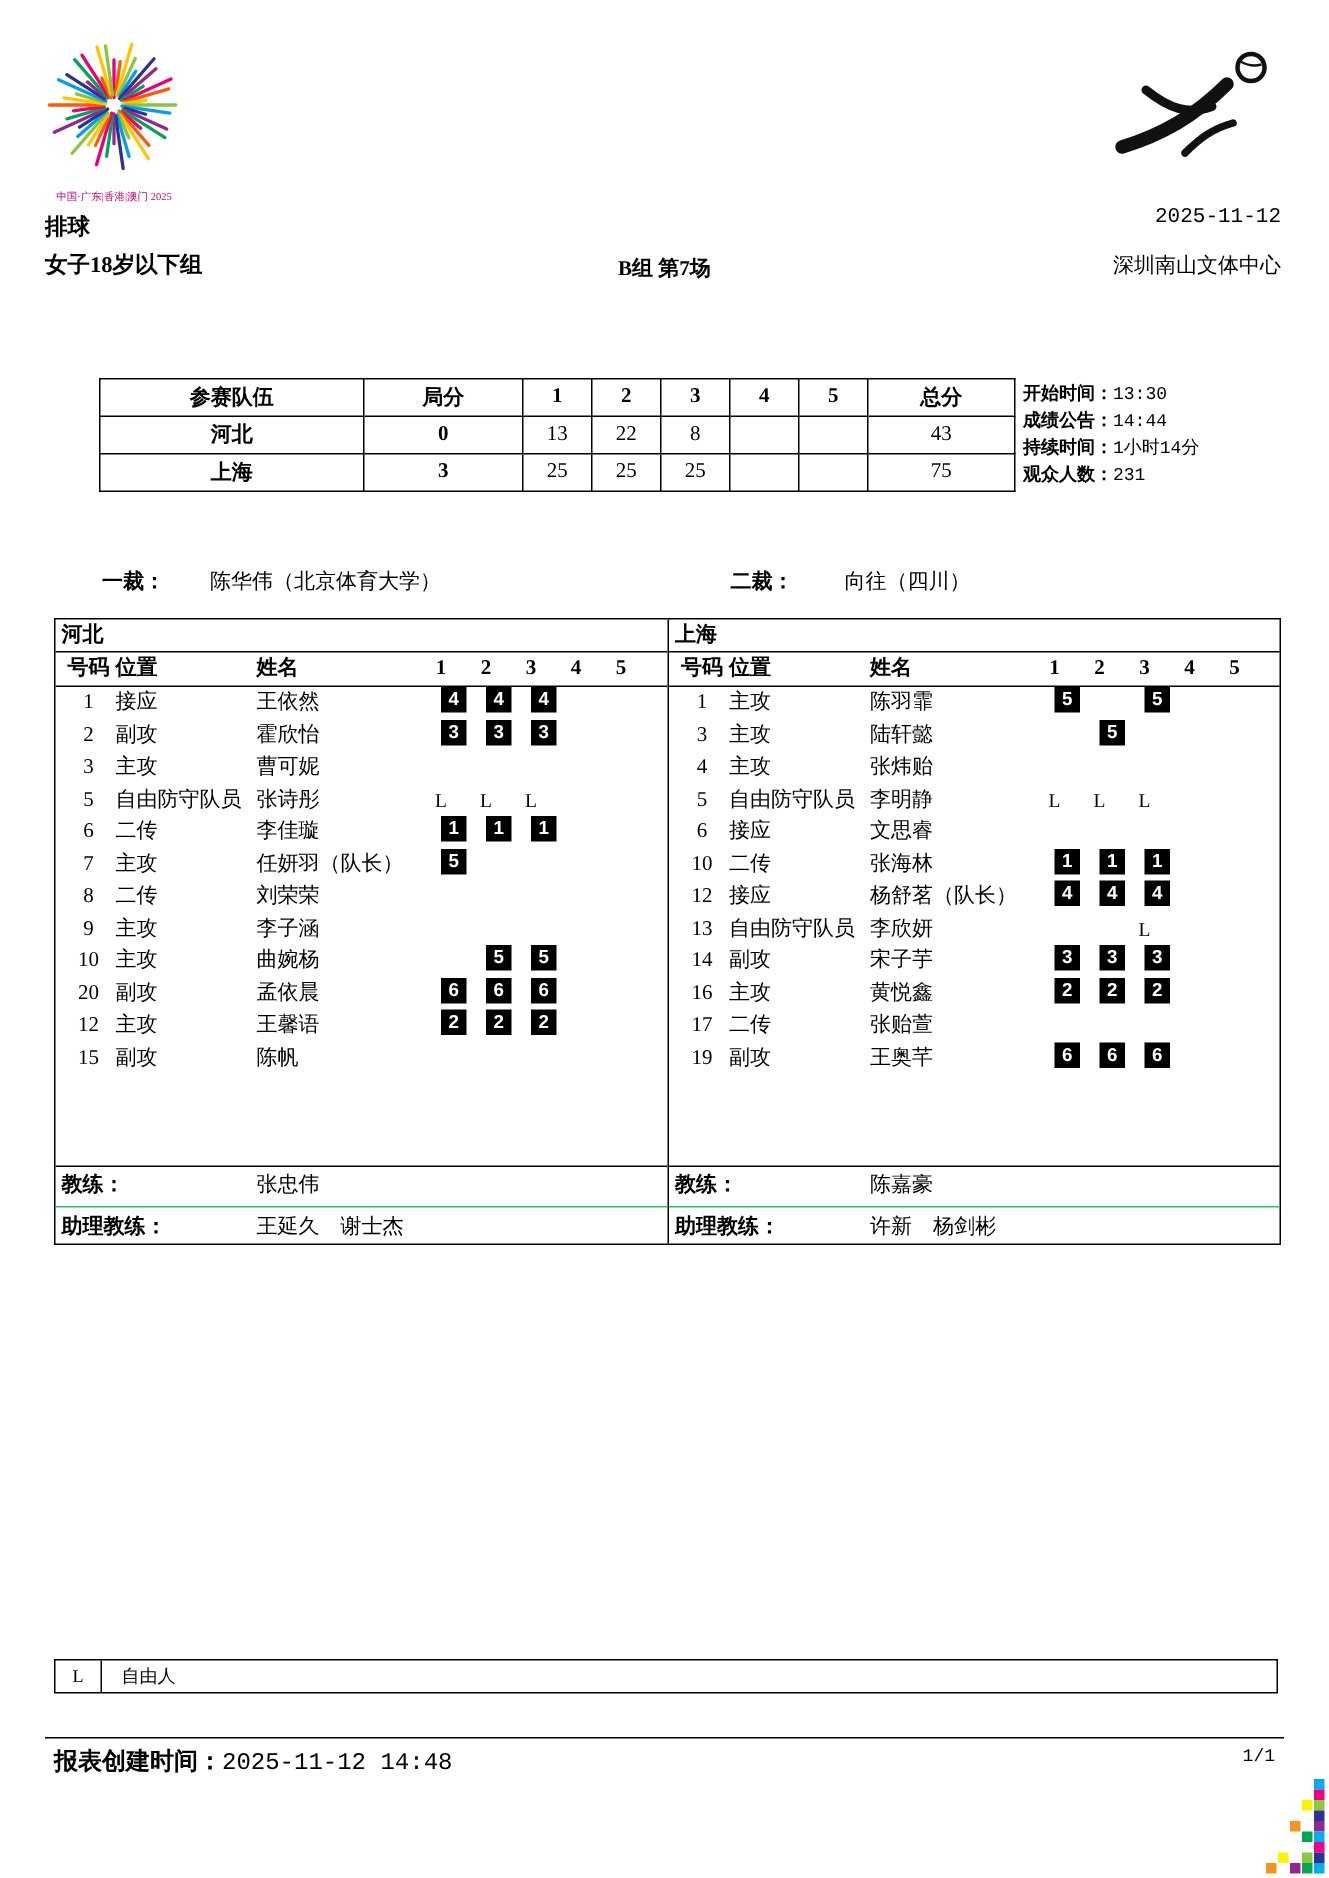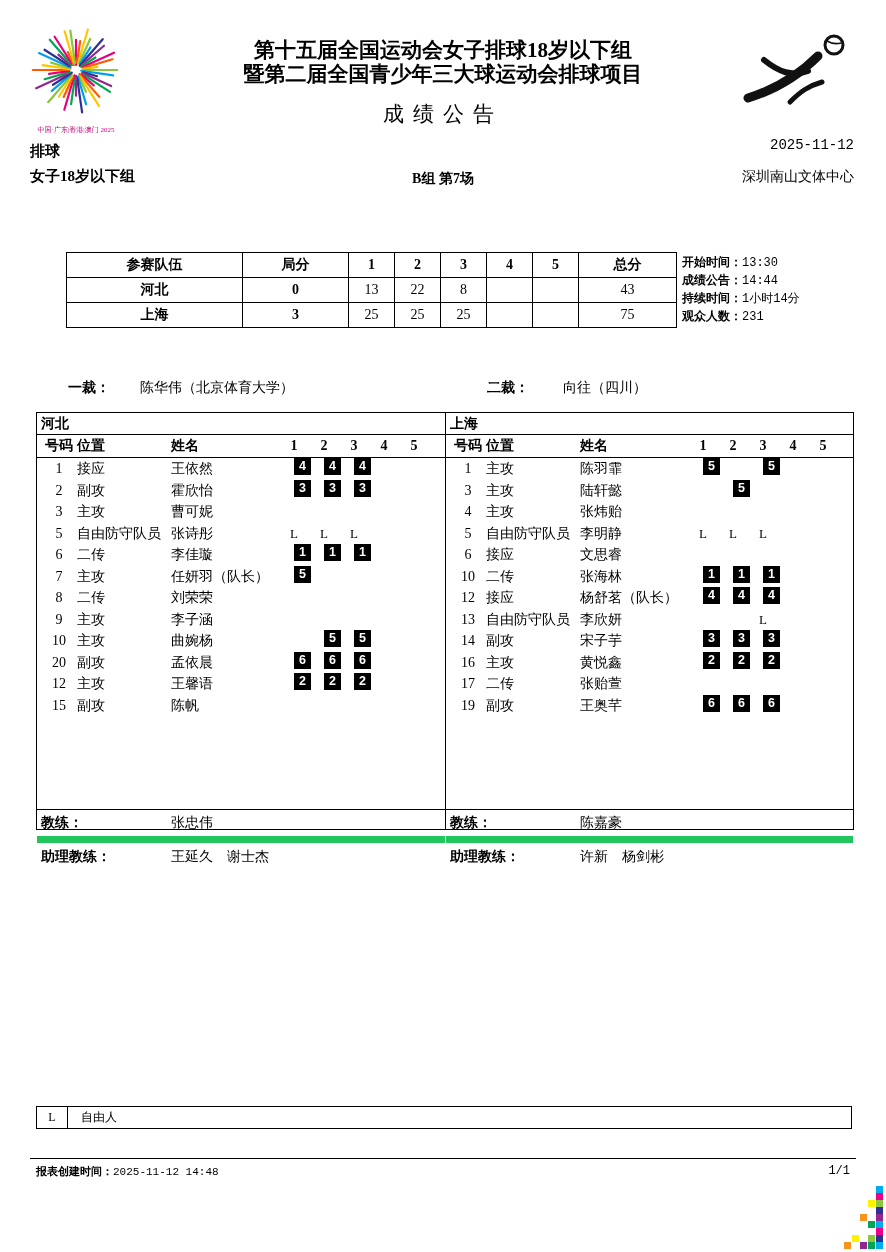--- a/index.html
+++ b/index.html
@@ -49,36 +49,36 @@
   .players{position:relative;height:319px;}
   .player-row{position:relative;height:21.5px;line-height:21.5px;font-size:14px;}
   .player-row span{position:absolute;top:0;white-space:nowrap;}
   .p-num{left:8px;width:28px;text-align:center;}
   .p-pos{left:40px;}
   .p-name{left:134px;}
   .p-set{width:30px;text-align:center;font-size:13px;}
   .set-box{display:inline-block;width:17px;height:17px;background:#000;color:#fff;
       font-family:"Liberation Sans",sans-serif;font-weight:bold;font-size:12.5px;line-height:17px;
       text-align:center;vertical-align:middle;}
-  .coach-row{position:relative;height:26px;line-height:26px;border-top:1px solid #000;font-size:14px;margin-top:32px;}
-  .ac-row{position:relative;height:27px;line-height:27px;border-top:7px solid #22c55e;font-size:14px;}
+  .coach-row{position:relative;height:26px;line-height:26px;border-top:1px solid #000;font-size:14px;}
+  .ac-row{position:relative;height:27px;line-height:27px;border-top:1px solid #22c55e;font-size:14px;}
   .c-label{position:absolute;left:4px;font-weight:bold;}
   .c-value{position:absolute;left:134px;white-space:pre;}
 
   
   .notes-box{position:absolute;left:36px;top:1106px;width:816px;border:1px solid #000;font-size:12px;box-sizing:border-box;}
   .notes-title{height:21px;line-height:21px;border-bottom:1px solid #000;font-weight:bold;padding-left:4px;}
   .notes-row{position:relative;height:21px;line-height:21px;}
   .note-code{position:absolute;left:0;width:30px;text-align:center;}
   .note-divider{position:absolute;left:30px;top:0;bottom:0;width:1px;background:#000;}
   .note-desc{position:absolute;left:44px;}
 
   
   .footer-line{position:absolute;left:30px;right:30px;top:1158px;border-top:1px solid #000;}
-  .footer-left{position:absolute;left:36px;top:1164px;font-size:11px;}
+  .footer-left{position:absolute;left:36px;top:1164px;font-size:16px;}
   .footer-left .lab{font-weight:bold;}
   .footer-right{position:absolute;right:36px;top:1164px;font-size:12px;font-family:"Liberation Mono",monospace;}
 
   .mosaic{position:absolute;right:0;bottom:0;width:42px;height:66px;}
   .mosaic i{position:absolute;width:7px;height:7px;}
 </style>
 </head>
 <body>
 
 <div class="page">
@@ -126,25 +126,20 @@
         <line x1="44.49495054884388" y1="39.22984749667974" x2="32.33089478584807" y2="28.689633178314992" stroke="#92278f" stroke-width="2.2" stroke-linecap="round"></line>
         <line x1="45.89866060857695" y1="39.26680202571238" x2="23.797616765794167" y2="13.760837763143765" stroke="#00a651" stroke-width="2.2" stroke-linecap="round"></line>
         <line x1="45.69656246906697" y1="37.30372049366576" x2="28.63281304004636" y2="10.752008105267336" stroke="#e6007e" stroke-width="2.2" stroke-linecap="round"></line>
         <line x1="47.78973794979544" y1="39.16020120588465" x2="41.81263816244433" y2="26.072178299075148" stroke="#ff5a00" stroke-width="2.2" stroke-linecap="round"></line>
         <line x1="47.80576650110373" y1="36.52712697366568" x2="38.64965907310416" y2="5.344288748228472" stroke="#ffc600" stroke-width="2.2" stroke-linecap="round"></line>
         <line x1="49.03049782639406" y1="37.25696427000424" x2="44.338689467834115" y2="4.624720360336141" stroke="#8bc53f" stroke-width="2.2" stroke-linecap="round"></line>
       </svg>
     <div class="logo-caption">中国·广东|香港|澳门 2025</div>
   </div>
 
-  <div class="title-block">
-    <div class="title-line">第十五届全国运动会女子排球18岁以下组</div>
-    <div class="title-line">暨第二届全国青少年三大球运动会排球项目</div>
-    <div class="title-notice">成绩公告</div>
-  </div>
 
   <svg class="vb-icon" viewBox="0 0 126 84">
     <circle cx="100" cy="15" r="9" fill="none" stroke="#111" stroke-width="3"></circle>
     <path d="M93,11 q7,4 14,2" fill="none" stroke="#111" stroke-width="1.6"></path>
     <path d="M14,68 C40,60 62,48 84,26" fill="none" stroke="#111" stroke-width="9" stroke-linecap="round"></path>
     <path d="M30,30 C45,42 58,47 74,41" fill="none" stroke="#111" stroke-width="6" stroke-linecap="round"></path>
     <path d="M56,72 C66,62 74,56 88,52" fill="none" stroke="#111" stroke-width="5" stroke-linecap="round"></path>
   </svg>
 
   <div class="hdr-date">2025-11-12</div>

